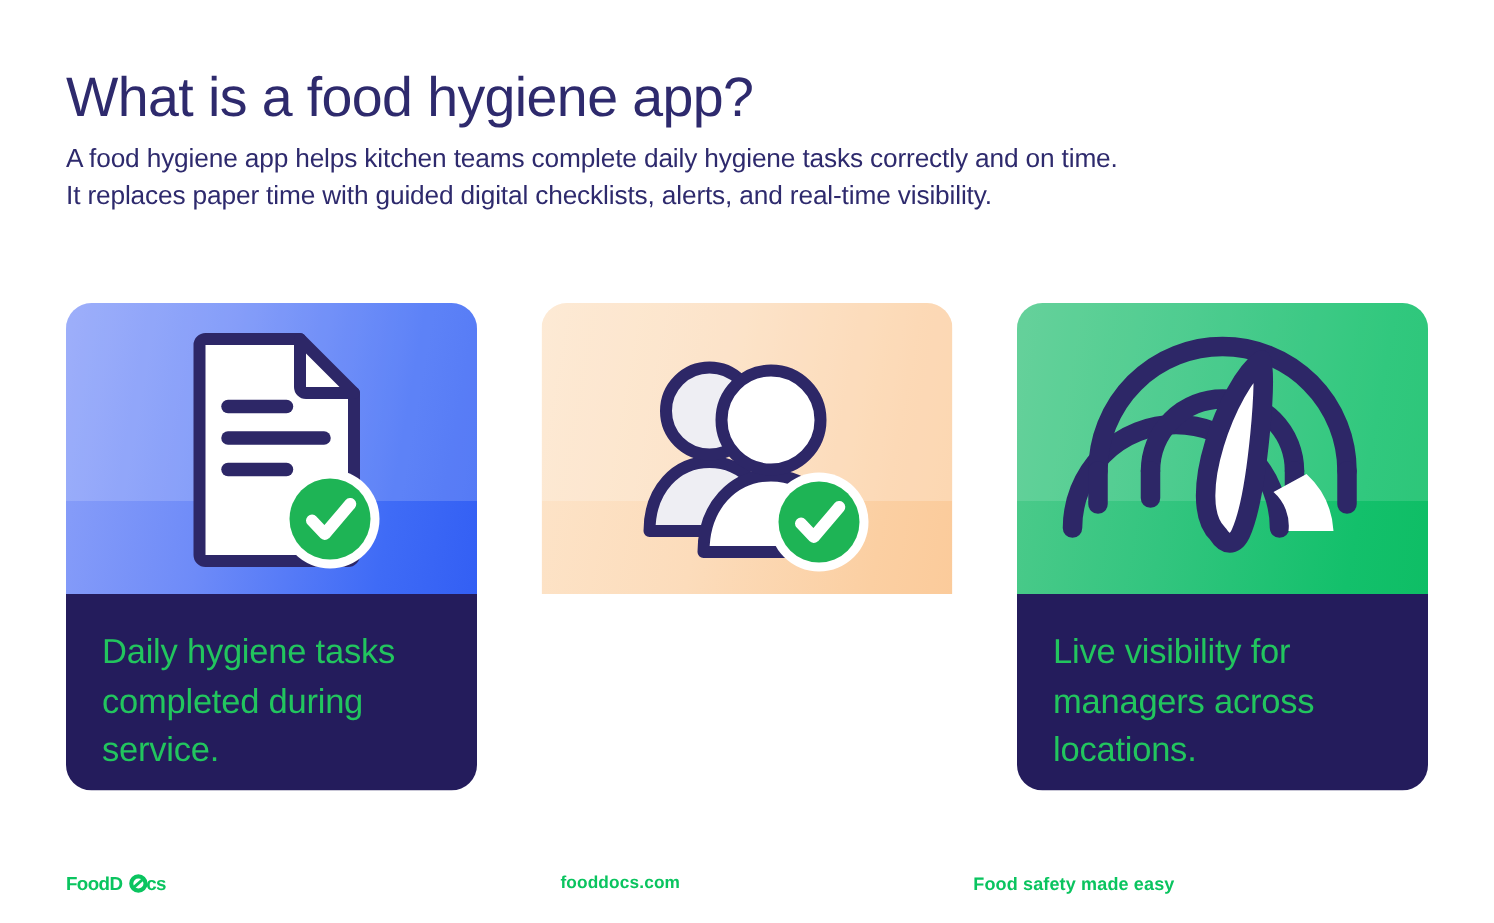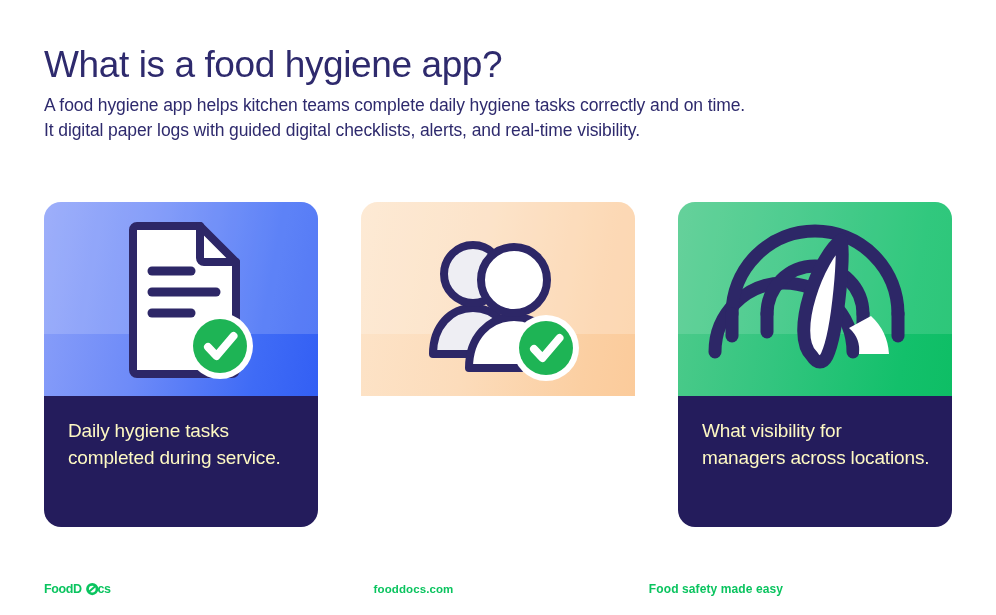--- a/index.html
+++ b/index.html
@@ -72,22 +72,22 @@
     width:100%;
     height:100%;
     display:block;
   }
   .card-caption {
     flex:1;
     background:#241c5c;
     padding:22px 22px 0 24px;
   }
   .card-caption-text {
-    color:#fef9c3;
-    font-size:19px;
+    color:#22c55e;
+    font-size:23px;
     font-weight:400;
     line-height:1.42;
     letter-spacing:-0.15px;
   }
 
   
   .card-blue .grad-base {
     background:linear-gradient(100deg,#8ba0f9 0%,#6e8bf8 38%,#3f6bf6 78%,#335ff4 100%);
   }
   
@@ -136,21 +136,21 @@
 </style>
 </head>
 <body>
 
 <div class="page">
 
   <div class="header">
     <h1 class="page-title">What is a food hygiene app?</h1>
     <div class="page-subtitle">
       <span class="sub-line">A food hygiene app helps kitchen teams complete daily hygiene tasks correctly and on time.</span>
-      <span class="sub-line">It digital paper logs with guided digital checklists, alerts, and real-time visibility.</span>
+      <span class="sub-line">It replaces paper time with guided digital checklists, alerts, and real-time visibility.</span>
     </div>
   </div>
 
   <div class="cards">
 
     <div class="card card-blue">
       <div class="card-visual">
         <div class="grad-base"></div>
         <div class="grad-top"></div>
         <svg class="card-icon" viewBox="0 0 274 194">
@@ -211,21 +211,21 @@
             <path d="M-48 0 l0 18" stroke="#2d2767" stroke-width="13" stroke-linecap="round" fill="none"></path>
             <path d="M48 0 l0 18" stroke="#2d2767" stroke-width="13" stroke-linecap="round" fill="none"></path>
 
             <path d="M52 -4 A56 56 0 0 1 70 34 L40 34 A30 30 0 0 0 30 8 Z" fill="#ffffff" transform="translate(4,6)"></path>
 
             <path d="M-3 42 C-26 20 4 -58 26 -74 C30 -70 24 16 12 42 C8 50 2 50 -3 42 Z" fill="#ffffff" stroke="#2d2767" stroke-width="13" stroke-linejoin="round"></path>
           </g>
         </svg>
       </div>
       <div class="card-caption">
-        <div class="card-caption-text">What visibility for managers across locations.</div>
+        <div class="card-caption-text">Live visibility for managers across locations.</div>
       </div>
     </div>
 
   </div>
 
   <div class="footer">
 
     <div class="brand-logo">
       <svg width="78" height="16" viewBox="0 0 156 32">
         <text x="0" y="24" font-family="'Liberation Sans', sans-serif" font-size="25" font-weight="700" fill="#0ac45f" letter-spacing="-0.8">FoodD</text>

